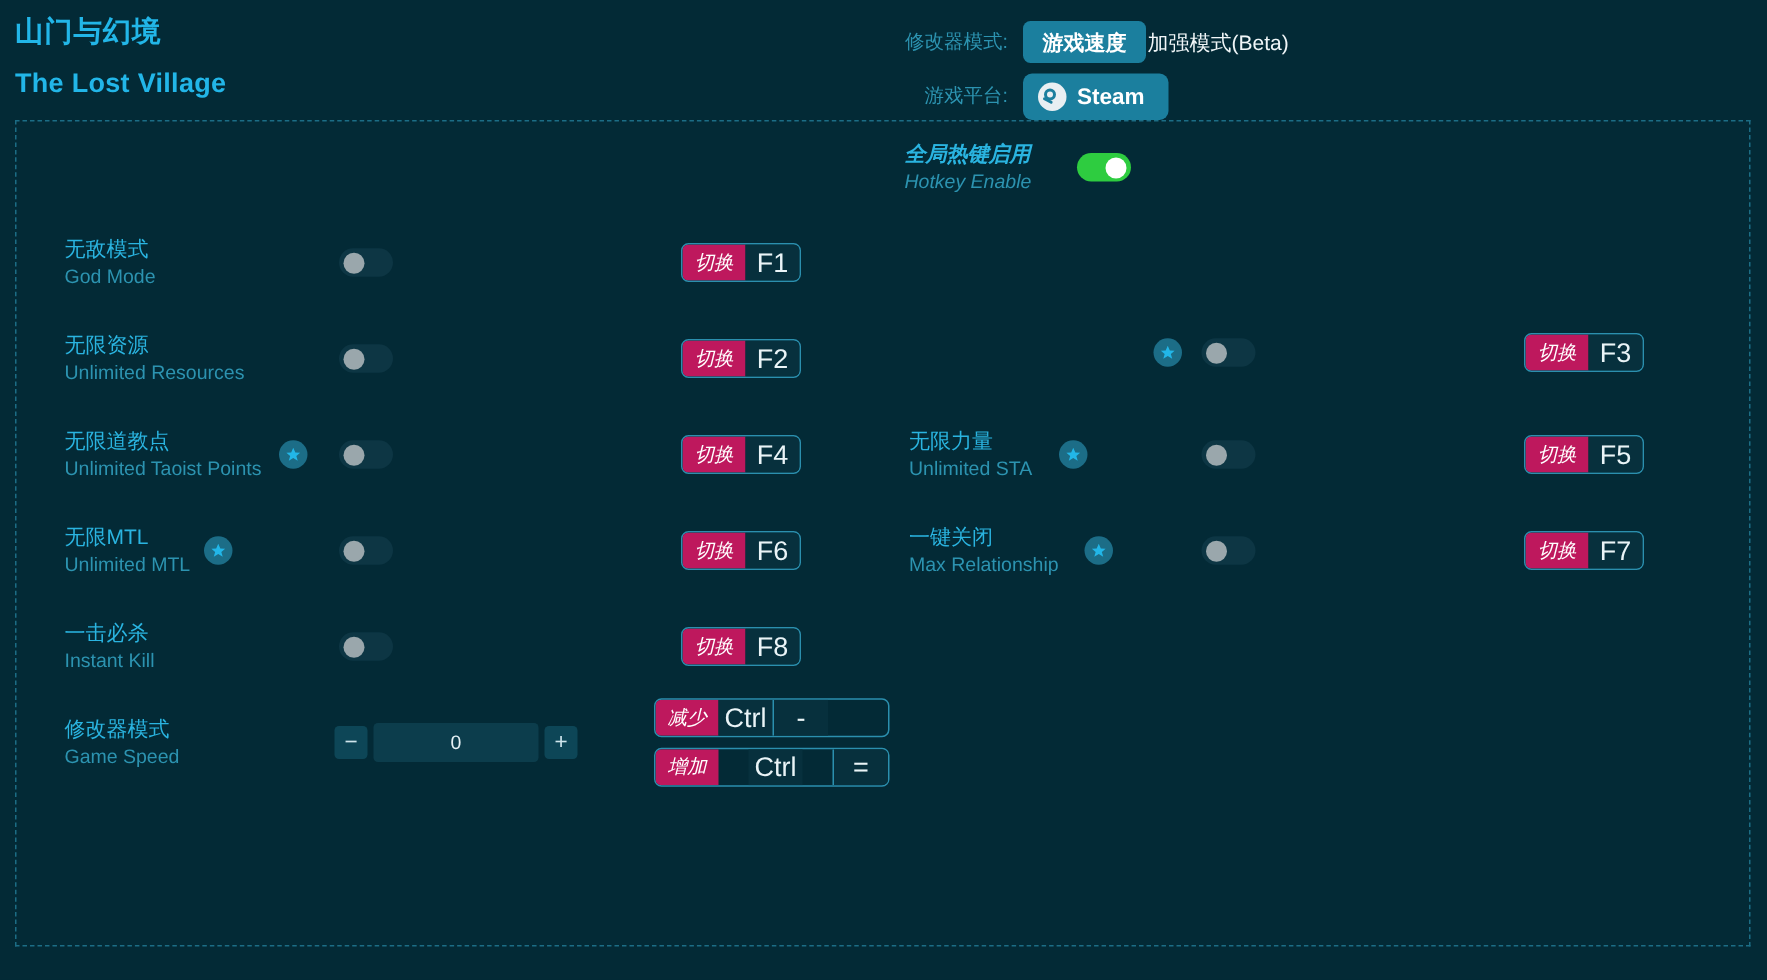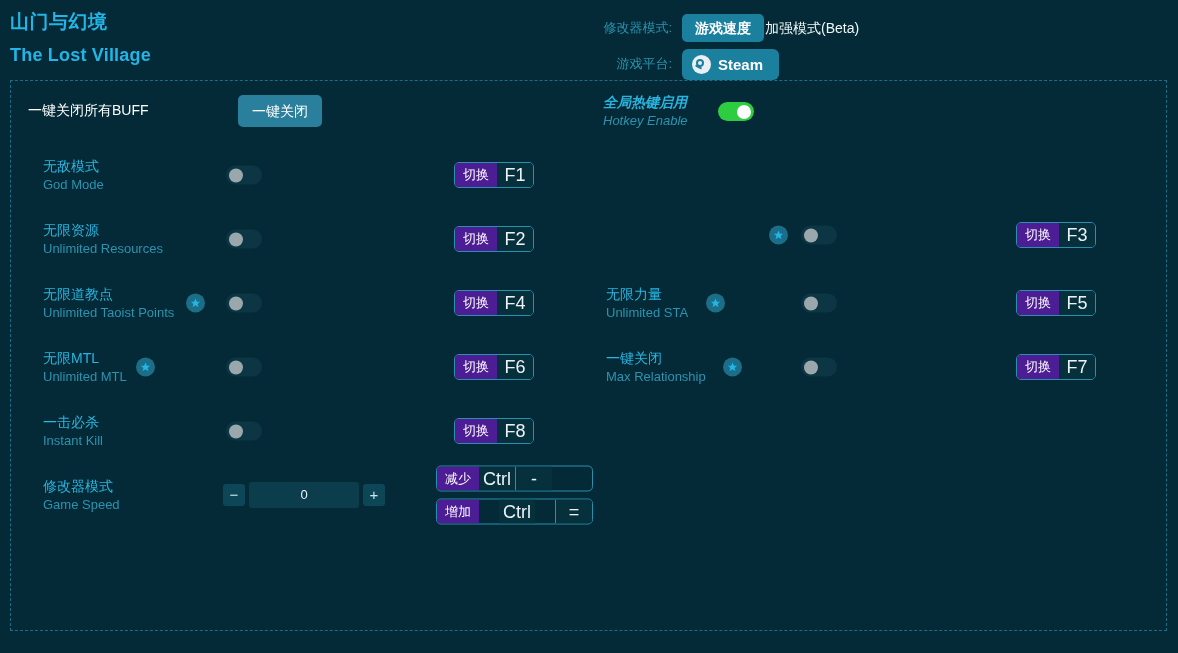--- a/index.html
+++ b/index.html
@@ -107,22 +107,22 @@
     top:50%;transform:translateY(-50%);
   }
   .star svg{width:11px;height:11px;display:block;}
   .row .sw{position:absolute;top:50%;transform:translateY(-50%);}
   .hk{
     position:absolute;top:50%;transform:translateY(-50%);
     display:flex;align-items:stretch;border-radius:5px;overflow:hidden;
     border:1px solid #2b8fae;cursor:pointer;
   }
   .hk .act{
-    background:#4c1d95;color:#ffffff;font-size:13px;padding:3px 8px;
-    line-height:18px;white-space:nowrap;
+    background:#be185d;color:#ffffff;font-size:13px;padding:3px 8px;
+    line-height:18px;white-space:nowrap;font-style:italic;
   }
   .hk .key{
     background:#07303d;color:#eaf4f7;font-size:18px;padding:3px 0;
     line-height:18px;text-align:center;min-width:36px;
   }
   .hk .key + .key{border-left:1px solid #2b8fae;}
   
   .stepper{
     position:absolute;top:50%;transform:translateY(-50%);
     display:flex;align-items:center;gap:4px;
@@ -161,24 +161,20 @@
       <button class="plat-btn">
         <span class="steam-logo"></span>
         <span>Steam</span>
       </button>
     </div>
   </div>
 </div>
 
 <div class="panel">
 
-  <div class="closeall">
-    <span class="closeall-label">一键关闭所有BUFF</span>
-    <button class="closeall-btn">一键关闭</button>
-  </div>
 
   <div class="hotkey-enable">
     <div class="he-text">
       <div class="he-cn">全局热键启用</div>
       <div class="he-en">Hotkey Enable</div>
     </div>
     <div class="switch on">
       <span class="knob"></span>
     </div>
   </div>

